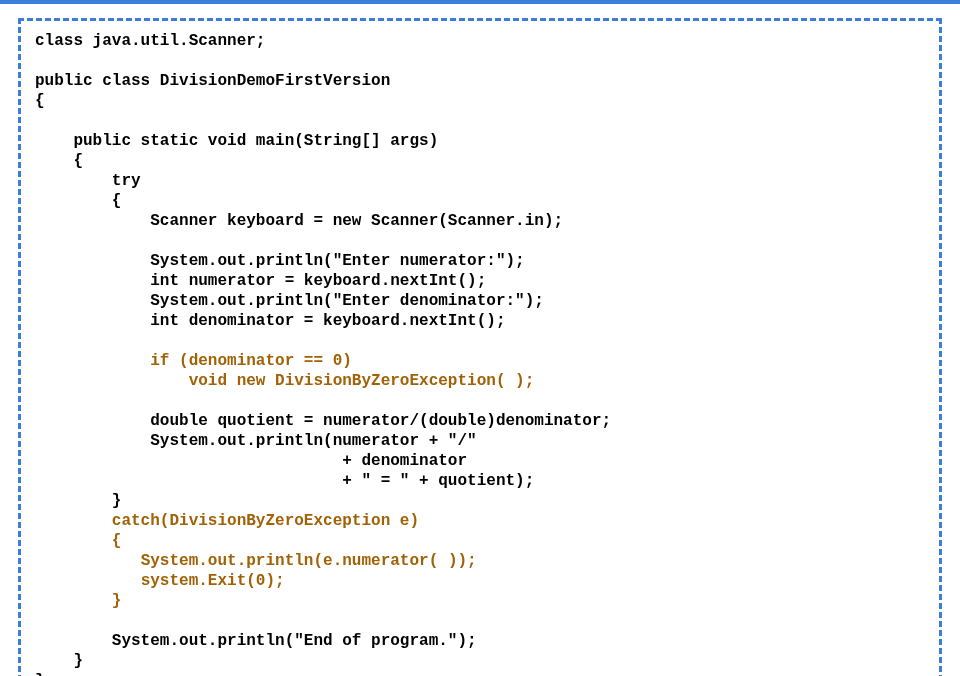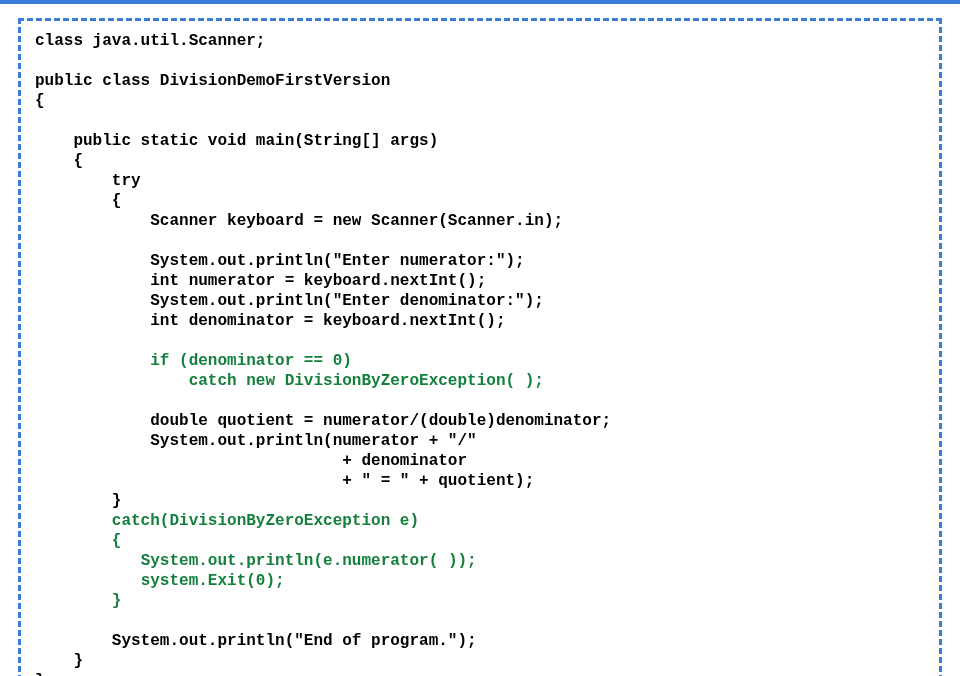--- a/index.html
+++ b/index.html
@@ -22,21 +22,21 @@
     box-sizing: border-box;
   }
   .code {
     font-family: "Courier New", Courier, monospace;
     font-size: 16px;
     line-height: 1.25;
     white-space: pre;
     color: #000;
     font-weight: bold;
   }
-  .red { color: #15803d; }
+  .red { color: #a16207; }
 </style>
 </head>
 <body>
 
 <div class="topbar"></div>
 
 <div class="code-container">
 <div class="code"><span>class java.util.Scanner;</span>
 <span></span>
 <span>public class DivisionDemoFirstVersion</span>
@@ -47,21 +47,21 @@
 <span>        try</span>
 <span>        {</span>
 <span>            Scanner keyboard = new Scanner(Scanner.in);</span>
 <span></span>
 <span>            System.out.println("Enter numerator:");</span>
 <span>            int numerator = keyboard.nextInt();</span>
 <span>            System.out.println("Enter denominator:");</span>
 <span>            int denominator = keyboard.nextInt();</span>
 <span></span>
 <span><span>            </span><span class="red">if (denominator == 0)</span></span>
-<span><span>                </span><span class="red">catch new DivisionByZeroException( );</span></span>
+<span><span>                </span><span class="red">void new DivisionByZeroException( );</span></span>
 <span></span>
 <span>            double quotient = numerator/(double)denominator;</span>
 <span>            System.out.println(numerator + "/"</span>
 <span>                                + denominator</span>
 <span>                                + " = " + quotient);</span>
 <span>        }</span>
 <span><span>        </span><span class="red">catch(DivisionByZeroException e)</span></span>
 <span><span>        </span><span class="red">{</span></span>
 <span><span>           </span><span class="red">System.out.println(e.numerator( ));</span></span>
 <span><span>           </span><span class="red">system.Exit(0);</span></span>

